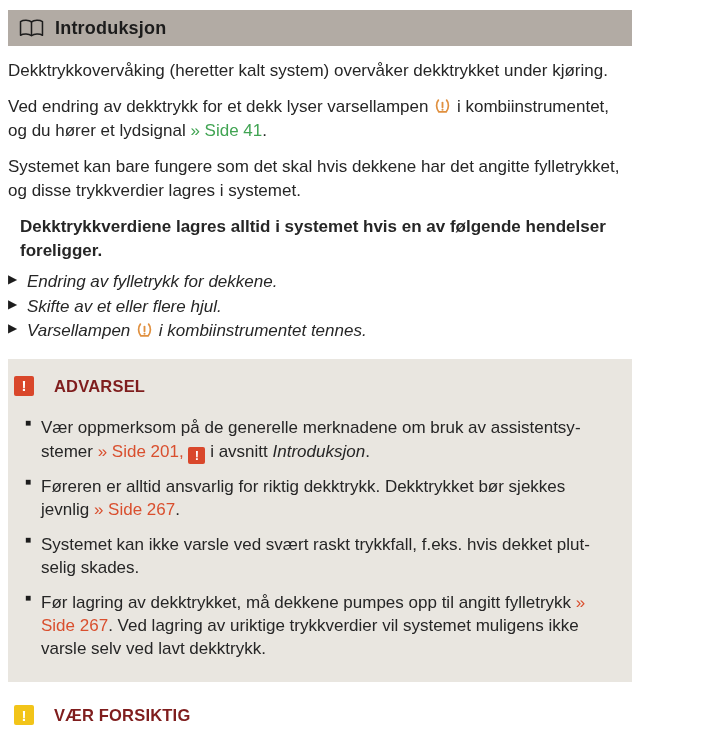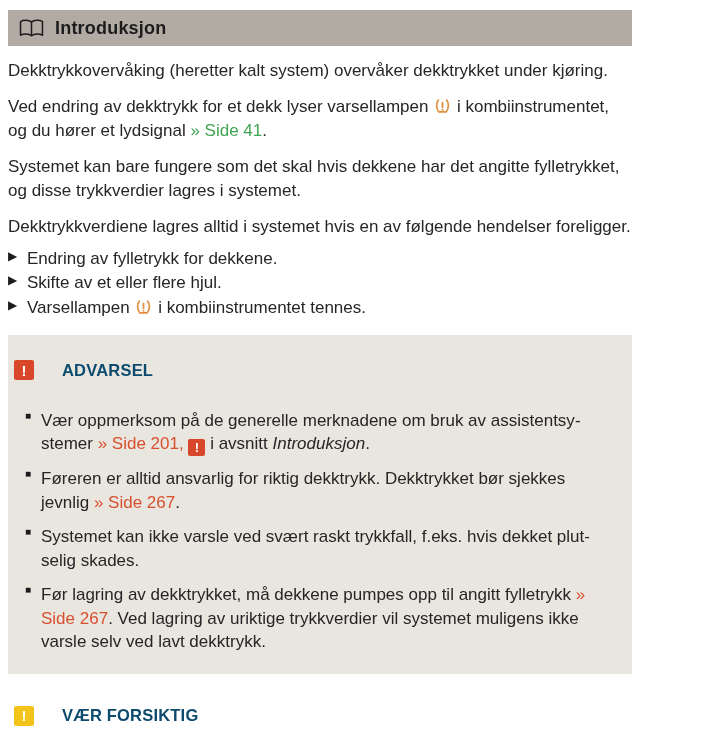--- a/index.html
+++ b/index.html
@@ -15,40 +15,40 @@
   .section-bar{
     background:#b2aba4;height:36px;display:flex;align-items:center;
     padding:0 10px;gap:10px;
   }
   .section-bar h1{
     font-size:18px;font-weight:bold;color:#1c1c1c;margin:0;letter-spacing:.2px;
   }
   .book-icon{display:flex;align-items:center;}
   
   .para{margin:13px 0 0 0;}
-  .para.bold{font-weight:normal;}
+  .para.bold{font-weight:bold;margin-left:12px;}
   .link{text-decoration:none;cursor:pointer;}
   .link.green{color:#41a453;text-align:center;}
   .link.red{color:#d94f2e;}
   .italic{font-style:italic;}
   
   .tpms-icon{display:inline-block;vertical-align:-3px;line-height:0;margin:0 1px;}
   
-  ul.tri{list-style:none;margin:8px 0 0 0;padding:0;}
+  ul.tri{list-style:none;margin:8px 0 0 0;padding:0;font-style:italic;}
   ul.tri li{position:relative;padding-left:19px;margin:0 0 1px 0;}
   ul.tri li::before{
     content:"▶";position:absolute;left:0;top:1px;font-size:12px;color:#1c1c1c;
   }
   
   .warning-box{
     background:#e9e6e0;margin-top:16px;padding:8px 10px 10px 6px;
   }
   .note-head{display:flex;align-items:center;gap:12px;margin:0 0 4px 0;}
   .note-head .sq{flex:0 0 auto;}
-  .note-head h2{font-size:16.5px;font-weight:bold;color:#0c4a6e;margin:16px;letter-spacing:.2px;}
+  .note-head h2{font-size:16.5px;font-weight:bold;color:#7f1d1d;margin:8px;letter-spacing:.2px;}
   .sq{
     display:inline-flex;width:20px;height:20px;border-radius:2px;
     align-items:center;justify-content:center;
     color:#ffffff;font-weight:bold;font-size:15px;line-height:1;
     font-family:"Liberation Sans",sans-serif;
   }
   .sq.red{background:#d9472b;}
   .sq.yellow{background:#f2c419;}
   .sq.inline{width:17px;height:17px;font-size:13px;vertical-align:-3px;border-radius:2px;}
   ul.sqlist{list-style:none;margin:0;padding:0;}

